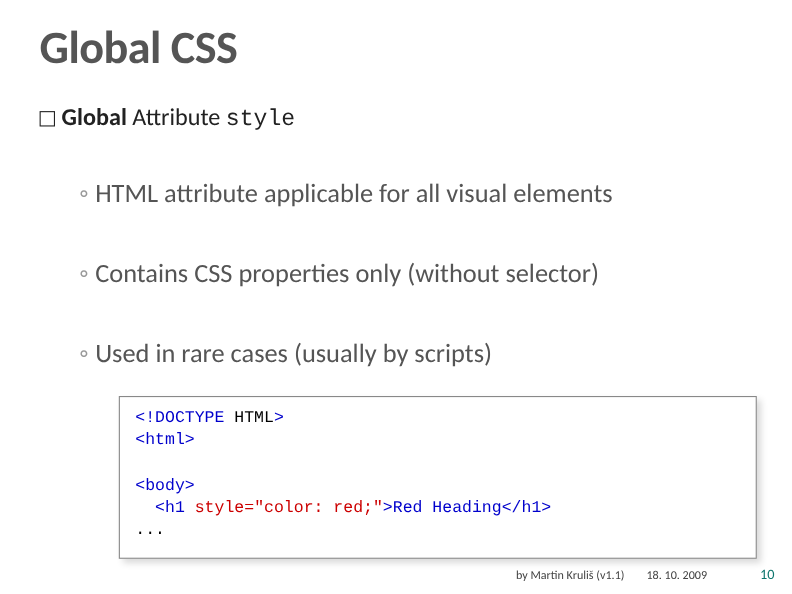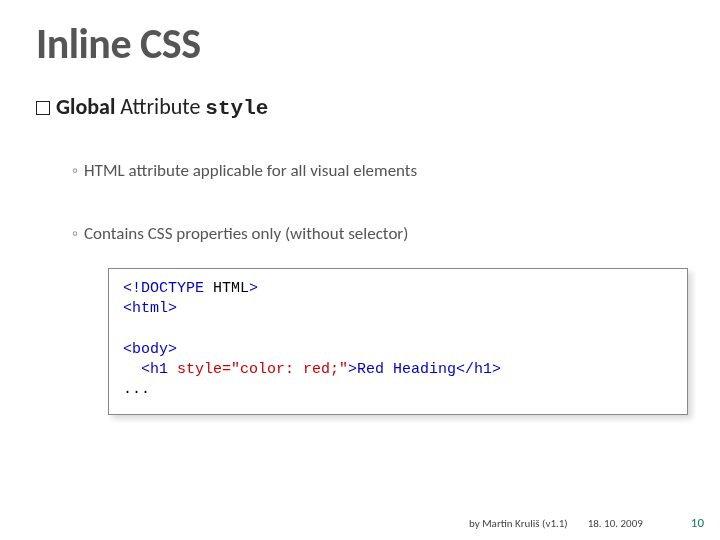--- a/index.html
+++ b/index.html
@@ -30,23 +30,23 @@
   .square {
     display: inline-block;
     width: 14px;
     height: 14px;
     border: 1.5px solid #222;
     margin-right: 6px;
     position: relative;
     top: 1px;
   }
   .bullet-main .b1 { font-weight: 600; }
-  .bullet-main .code { font-family: "Courier New", monospace; font-weight: 700; font-size: 21px; }
+  .bullet-main .code { font-family: "Courier New", monospace; font-weight: 400; font-size: 21px; }
   .sub {
-    font-size: 17px;
+    font-size: 24px;
     color: #555;
     margin-left: 36px;
     line-height: 1.35;
     margin-top: 40px;
   }
   .sub .dia {
     color: #999;
     margin-right: 6px;
   }
   .subsub {
@@ -92,31 +92,34 @@
   .footer .pn {
     font-size: 13px;
     margin-left: 28px;
     color: #0f766e;
   }
 </style>
 </head>
 <body>
 
 <div class="slide">
-  <h1 class="title">Inline CSS</h1>
+  <h1 class="title">Global CSS</h1>
 
   <div class="bullet-main">
     <span class="square"></span><span class="b1">Global</span><span> Attribute </span><span class="code">style</span>
   </div>
 
   <div class="sub">
     <span class="dia">◦</span><span>HTML attribute applicable for all visual elements</span>
   </div>
   <div class="sub">
     <span class="dia">◦</span><span>Contains CSS properties only (without selector)</span>
+  </div>
+  <div class="sub">
+    <span class="dia">◦</span><span>Used in rare cases (usually by scripts)</span>
   </div>
 
   <div class="code-box">
     <div class="row"><span class="kw">&lt;!DOCTYPE </span><span>HTML</span><span class="kw">&gt;</span></div>
     <div class="row"><span class="kw">&lt;html&gt;</span></div>
     <div class="row"><span></span>&nbsp;</div>
     <div class="row"><span class="kw">&lt;body&gt;</span></div>
     <div class="row"><span class="kw">  &lt;h1 </span><span class="attr">style="color: red;"</span><span class="kw">&gt;Red Heading&lt;/h1&gt;</span></div>
     <div class="row"><span>...</span></div>
   </div>

